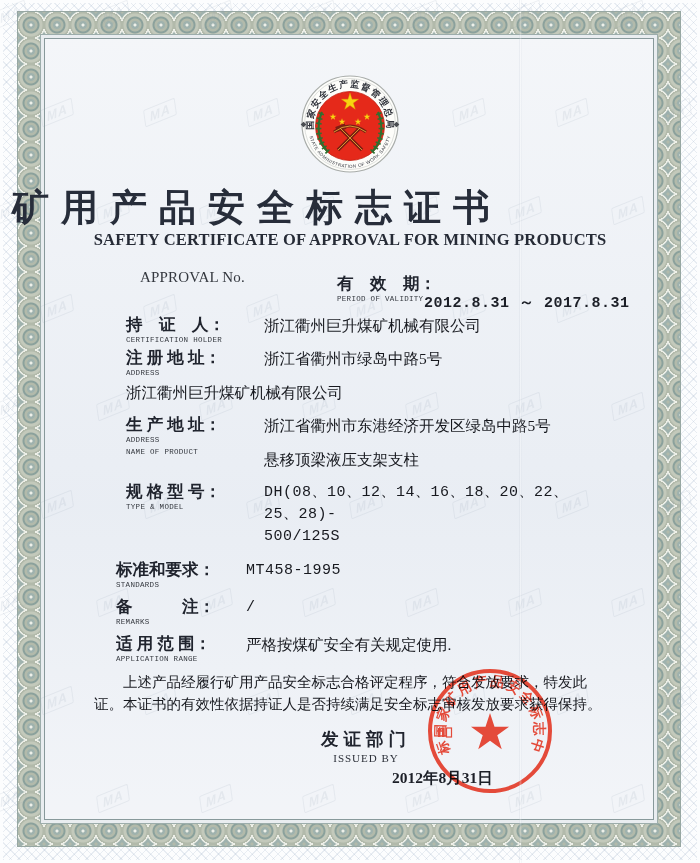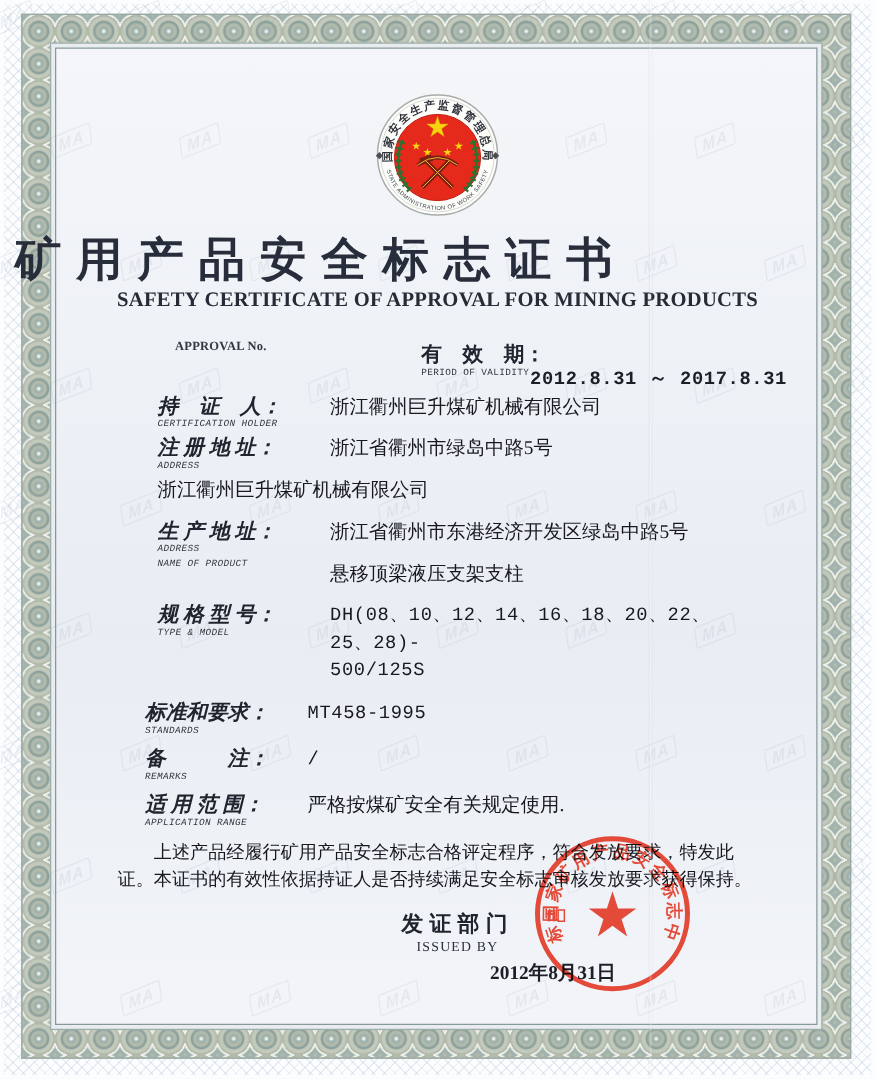--- a/index.html
+++ b/index.html
@@ -59,21 +59,21 @@
     color:#34383f;letter-spacing:.3px;margin-top:0px;line-height:9px;}
   .mono-val{font-family:"Liberation Mono","DejaVu Sans Mono",monospace;font-size:15px;
     font-weight:700;color:#1c1f27;letter-spacing:.5px;}
 
   .approval-left{position:absolute;left:140px;top:273px;}
   .approval-right-lbl{position:absolute;left:337px;top:273px;}
   .approval-dates{position:absolute;left:424px;top:293px;}
 
   .fields{position:absolute;left:126px;top:314px;width:460px;}
   .row{display:flex;align-items:flex-start;min-height:33.4px;}
-  .row .lblblk{width:138px;flex:none;font-style:italic;}
+  .row .lblblk{width:138px;flex:none;}
   .row .val{flex:1;font-size:15.5px;color:#17191f;padding-top:1px;white-space:pre-line;line-height:21px;}
 
   .standards{position:absolute;left:116px;top:559px;width:470px;}
   .standards .row{min-height:36px;margin-bottom:1px;}
   .standards .lblblk{width:130px;}
 
   .remarks{position:absolute;left:94px;top:672px;width:518px;
     font-size:14.5px;line-height:21.5px;color:#16181e;
     white-space:pre-line;text-indent:29px;}
 
@@ -194,21 +194,21 @@
       <line x1="50" y1="88" x2="72" y2="66" stroke="#e8b93c" stroke-width="0.8"></line>
       <line x1="74" y1="88" x2="52" y2="66" stroke="#e8b93c" stroke-width="0.8"></line>
       <path d="M 46,70 Q 62,58 78,70" fill="none" stroke="#e8b93c" stroke-width="0.8"></path>
     </g>
   </svg>
 
   <div class="cert-title">矿用产品安全标志证书</div>
   <div class="cert-subtitle">SAFETY CERTIFICATE OF APPROVAL FOR MINING PRODUCTS</div>
 
   <div class="approval-left">
-    <div class="en-lbl" style="font-size:10px;font-family:'Liberation Serif',serif;letter-spacing:.2px;font-weight:bold;">APPROVAL No.</div>
+    <div class="en-lbl" style="font-size:15px;font-family:'Liberation Serif',serif;letter-spacing:.2px;">APPROVAL No.</div>
   </div>
   <div class="approval-right-lbl">
     <div class="cn-lbl">有　效　期：</div>
     <div class="en-lbl">PERIOD OF VALIDITY</div>
   </div>
   <div class="approval-dates mono-val">2012.8.31 ～ 2017.8.31</div>
 
   <div class="fields">
     <div class="row">
       <div class="lblblk">

